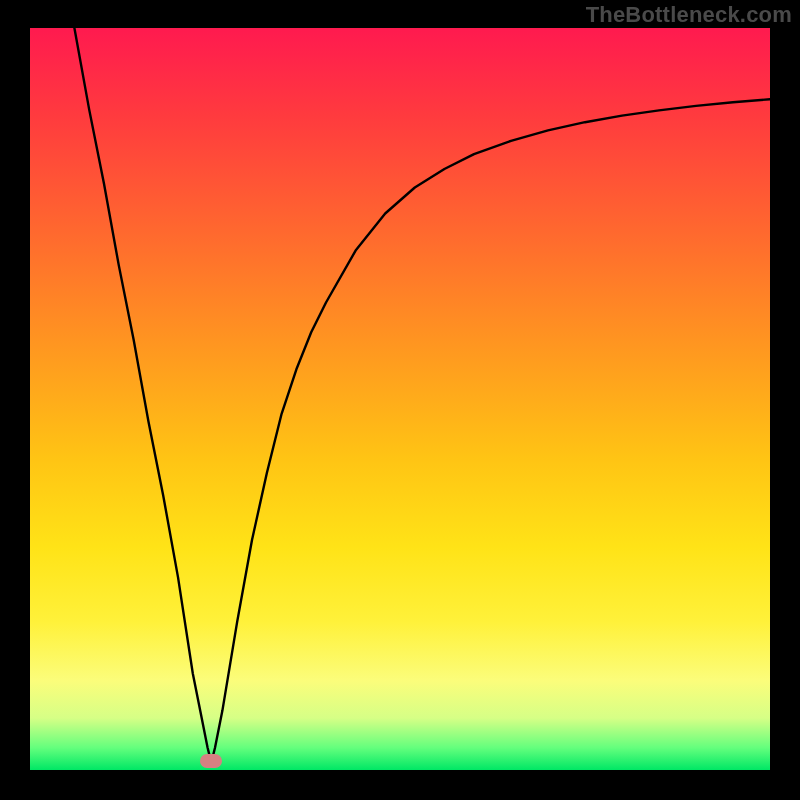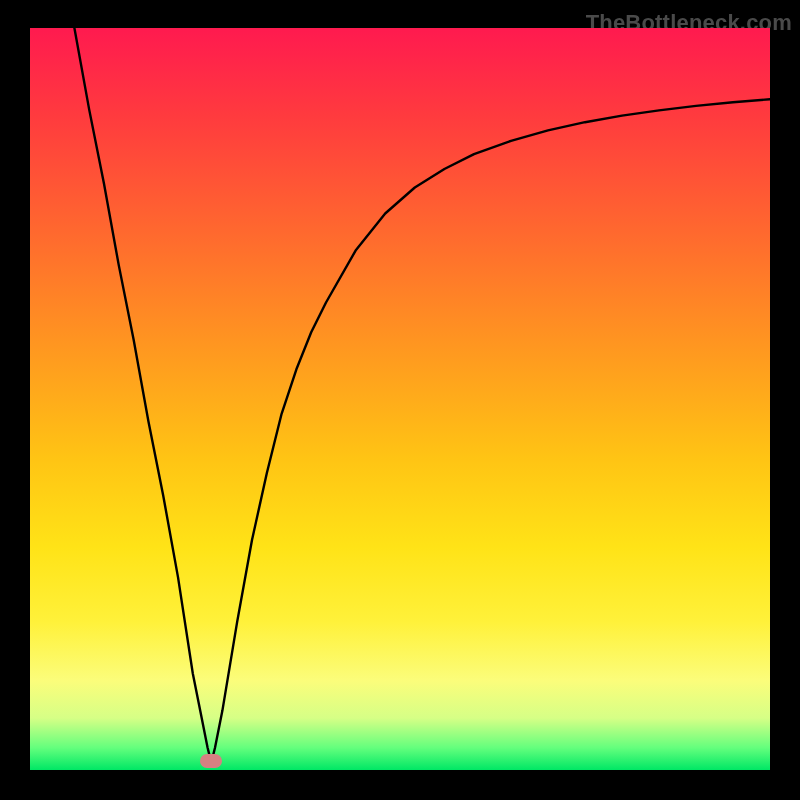--- a/index.html
+++ b/index.html
@@ -20,21 +20,20 @@
   .watermark {
     position: absolute;
     top: 2px;
     right: 8px;
     color: #4a4a4a;
     font-size: 22px;
     font-weight: 600;
     letter-spacing: 0.2px;
     pointer-events: none;
     user-select: none;
-    margin-top: 8px;
   }
   .plot-area {
     position: absolute;
     left: 30px;
     top: 28px;
     width: 740px;
     height: 742px;
     
     background: linear-gradient(
       to bottom,

